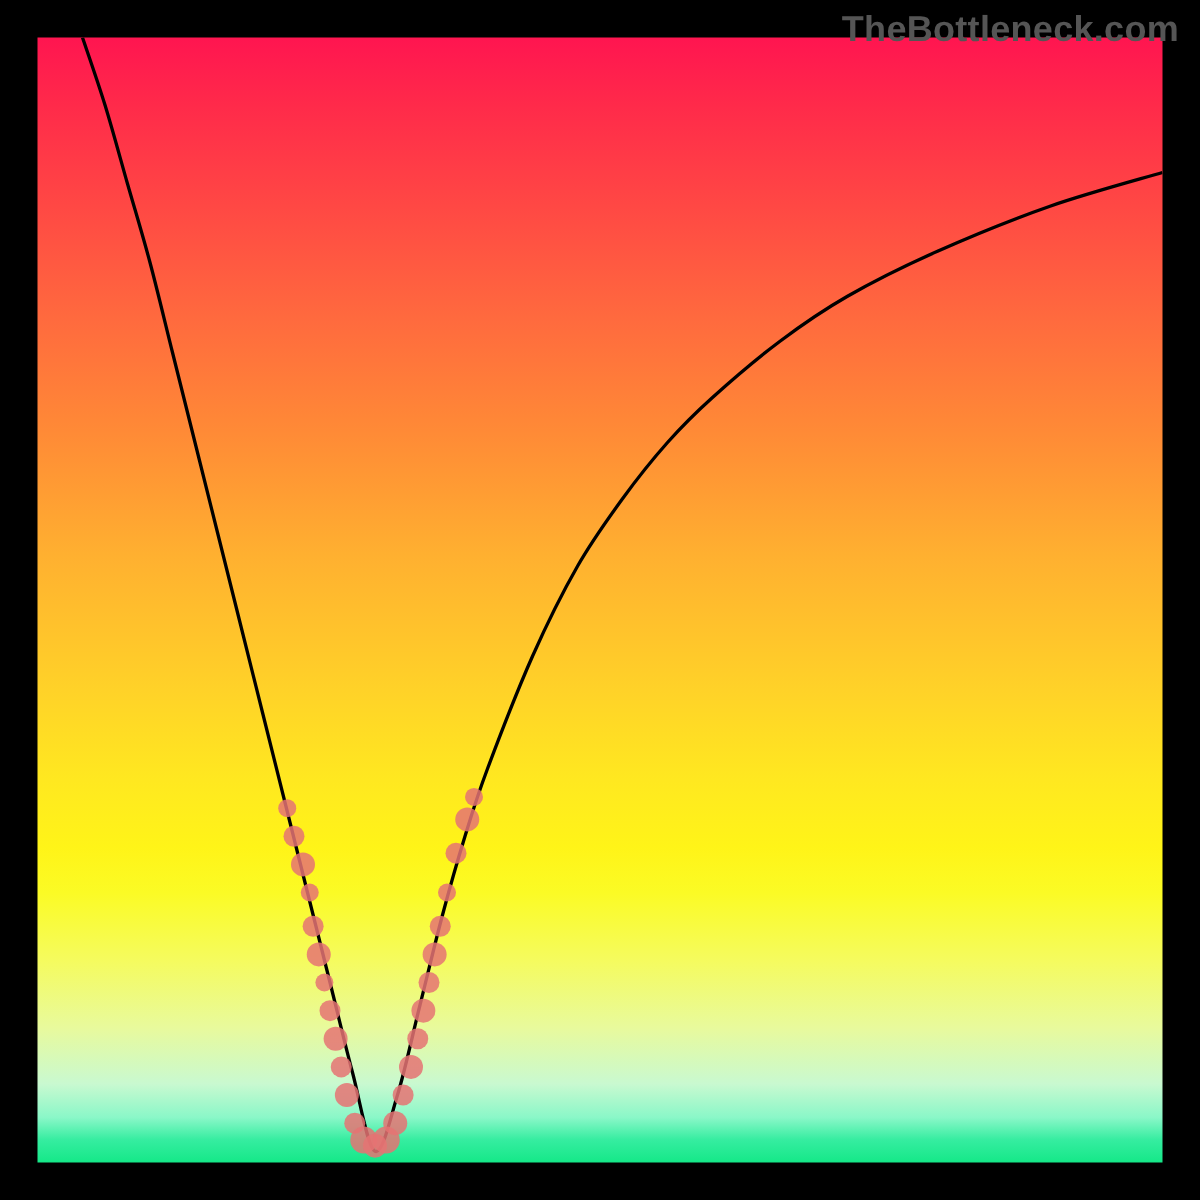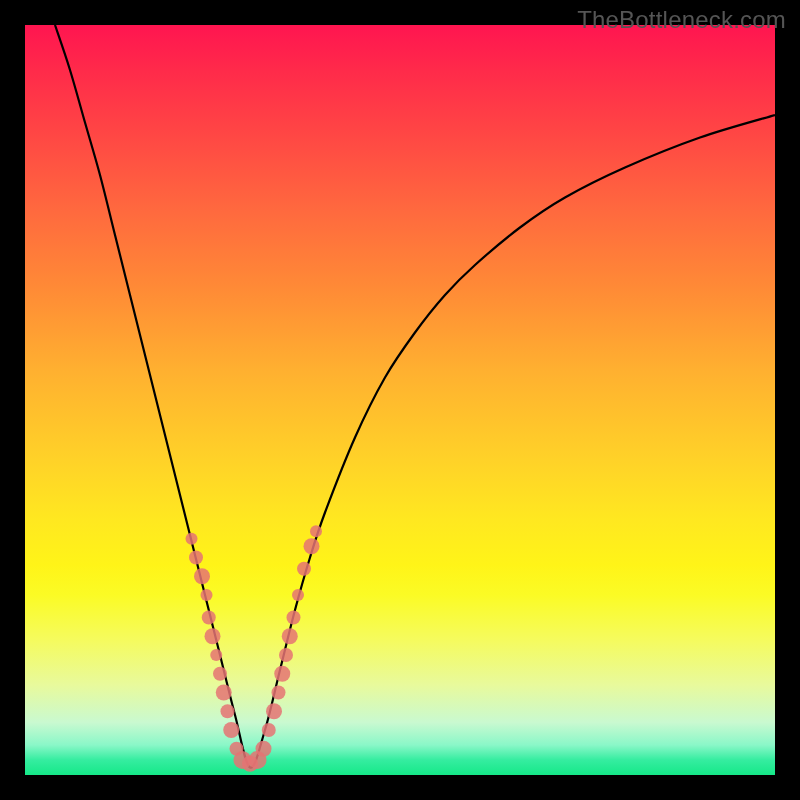--- a/index.html
+++ b/index.html
@@ -10,21 +10,21 @@
     position: relative;
     overflow: hidden;
     font-family: Arial, sans-serif;
   }
   .watermark {
     position: absolute;
     top: 6px;
     right: 14px;
     color: #555;
     font-size: 24px;
-    font-weight: 400;
+    font-weight: 700;
     z-index: 10;
     letter-spacing: 0.2px;
   }
   .plot-area {
     position: absolute;
     left: 25px;
     top: 25px;
     width: 750px;
     height: 750px;
   }

